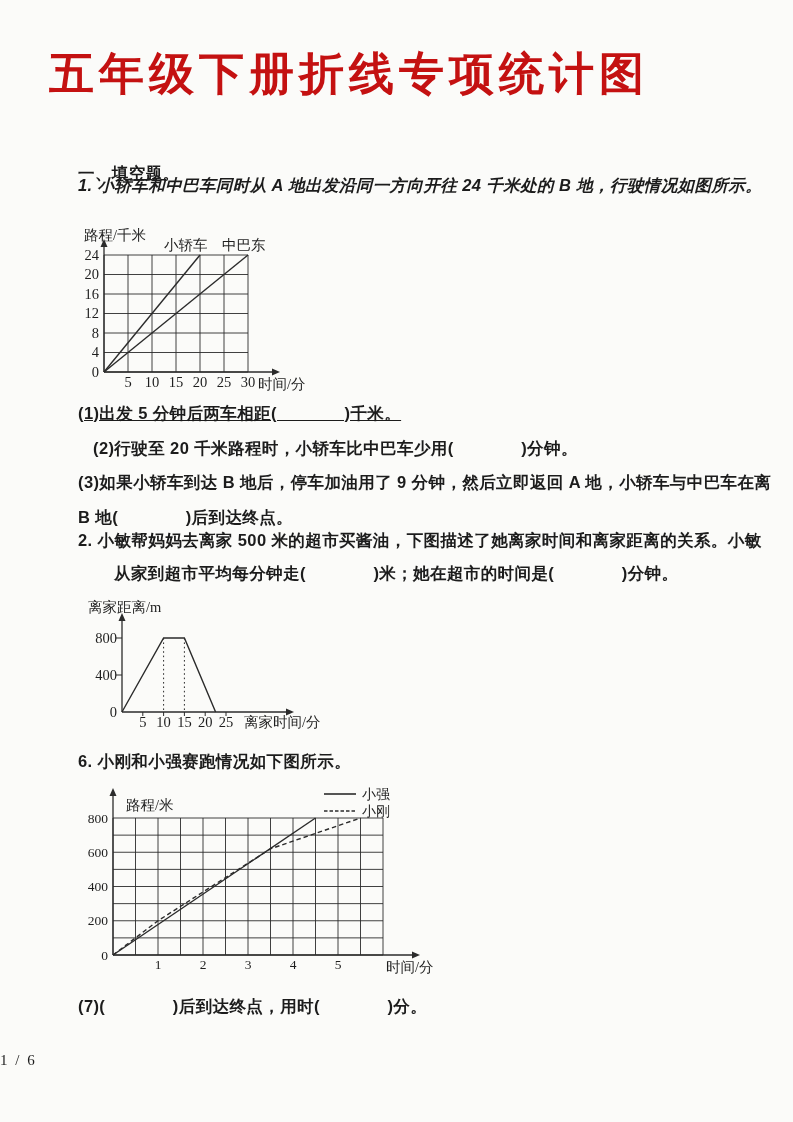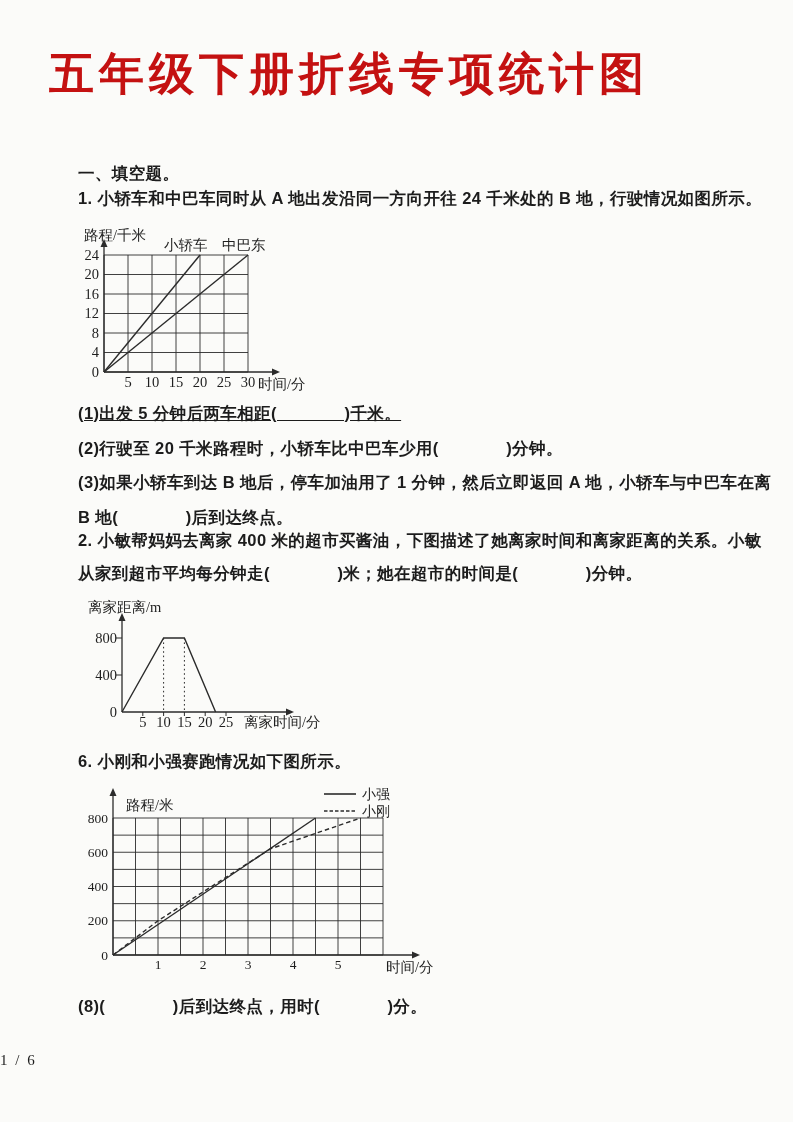--- a/index.html
+++ b/index.html
@@ -35,21 +35,21 @@
     font-weight:normal;
   }
 </style>
 </head>
 <body>
 
 <div class="page-title" style="color: rgb(196, 17, 17);">五年级下册折线专项统计图</div>
 
 <div class="tline theading" style="top:162px;">一、填空题。</div>
 
-<div class="tline" style="top:187px;">1. 小轿车和中巴车同时从 A 地出发沿同一方向开往 24 千米处的 B 地，行驶情况如图所示。</div>
+<div class="tline" style="top:174px;font-style:italic;">1. 小轿车和中巴车同时从 A 地出发沿同一方向开往 24 千米处的 B 地，行驶情况如图所示。</div>
 
 <div class="chart" style="left: 80px; top: 225px;">
   <svg width="240" height="178" viewBox="0 0 240 178">
       <line x1="24" y1="147" x2="24" y2="30" stroke="#2b2b2b" stroke-width="0.9"></line>
       <line x1="48" y1="147" x2="48" y2="30" stroke="#2b2b2b" stroke-width="0.9"></line>
       <line x1="72" y1="147" x2="72" y2="30" stroke="#2b2b2b" stroke-width="0.9"></line>
       <line x1="96" y1="147" x2="96" y2="30" stroke="#2b2b2b" stroke-width="0.9"></line>
       <line x1="120" y1="147" x2="120" y2="30" stroke="#2b2b2b" stroke-width="0.9"></line>
       <line x1="144" y1="147" x2="144" y2="30" stroke="#2b2b2b" stroke-width="0.9"></line>
       <line x1="168" y1="147" x2="168" y2="30" stroke="#2b2b2b" stroke-width="0.9"></line>
@@ -79,26 +79,26 @@
       <text x="19" y="73.5" text-anchor="end" font-size="14.5">16</text>
       <text x="19" y="54" text-anchor="end" font-size="14.5">20</text>
       <text x="19" y="34.5" text-anchor="end" font-size="14.5">24</text>
       <text x="178" y="164" text-anchor="start" font-size="14.5">时间/分</text>
       <text x="4" y="15" text-anchor="start" font-size="14.5">路程/千米</text>
       <text x="84" y="25" text-anchor="start" font-size="14.5">小轿车　中巴东</text>
     </svg>
 </div>
 
 <div class="tline" style="top:402px;text-decoration:underline;">(1)出发 5 分钟后两车相距(　　　　)千米。</div>
-<div class="tline" style="top:437px;">(2)行驶至 20 千米路程时，小轿车比中巴车少用(　　　　)分钟。</div>
-<div class="tline" style="top:471px;">(3)如果小轿车到达 B 地后，停车加油用了 1 分钟，然后立即返回 A 地，小轿车与中巴车在离</div>
+<div class="tline" style="top:437px;margin-left:15px;">(2)行驶至 20 千米路程时，小轿车比中巴车少用(　　　　)分钟。</div>
+<div class="tline" style="top:471px;">(3)如果小轿车到达 B 地后，停车加油用了 9 分钟，然后立即返回 A 地，小轿车与中巴车在离</div>
 <div class="tline" style="top:506px;">B 地(　　　　)后到达终点。</div>
 
-<div class="tline" style="top:529px;">2. 小敏帮妈妈去离家 400 米的超市买酱油，下图描述了她离家时间和离家距离的关系。小敏</div>
-<div class="tline" style="top:562px;">从家到超市平均每分钟走(　　　　)米；她在超市的时间是(　　　　)分钟。</div>
+<div class="tline" style="top:529px;">2. 小敏帮妈妈去离家 500 米的超市买酱油，下图描述了她离家时间和离家距离的关系。小敏</div>
+<div class="tline" style="top:562px;margin-left:36px;">从家到超市平均每分钟走(　　　　)米；她在超市的时间是(　　　　)分钟。</div>
 
 <div class="chart" style="left: 80px; top: 595px;">
   <svg width="270" height="152" viewBox="0 0 270 152">
       <line x1="83.6" y1="43" x2="83.6" y2="117" stroke="#2b2b2b" stroke-width="1" stroke-dasharray="1.6 2.8"></line>
       <line x1="104.4" y1="43" x2="104.4" y2="117" stroke="#2b2b2b" stroke-width="1" stroke-dasharray="1.6 2.8"></line>
       <polyline points="42,117 83.6,43 104.4,43 135.60000000000002,117" fill="none" stroke="#2b2b2b" stroke-width="1.4"></polyline>
       <line x1="42" y1="117" x2="206" y2="117" stroke="#2b2b2b" stroke-width="1.3"></line>
       <line x1="42" y1="117" x2="42" y2="26" stroke="#2b2b2b" stroke-width="1.3"></line>
       <path d="M206,113.5 L214,117 L206,120.5 Z" fill="#2b2b2b"></path>
       <path d="M38.5,26 L42,18 L45.5,26 Z" fill="#2b2b2b"></path>
@@ -166,15 +166,15 @@
       <text x="30" y="42.5" text-anchor="end" font-size="13.5">800</text>
       <text x="308" y="192" text-anchor="start" font-size="14.5">时间/分</text>
       <text x="48" y="30" text-anchor="start" font-size="14.5">路程/米</text>
       <line x1="246" y1="14" x2="278" y2="14" stroke="#2b2b2b" stroke-width="1.6"></line>
       <text x="284" y="19" text-anchor="start" font-size="14">小强</text>
       <line x1="246" y1="31" x2="278" y2="31" stroke="#2b2b2b" stroke-width="1.6" stroke-dasharray="3.5 2"></line>
       <text x="284" y="36" text-anchor="start" font-size="14">小刚</text>
     </svg>
 </div>
 
-<div class="tline" style="top:995px;">(8)(　　　　)后到达终点，用时(　　　　)分。</div>
+<div class="tline" style="top:995px;">(7)(　　　　)后到达终点，用时(　　　　)分。</div>
 
 <div class="footer">1 / 6</div>
 
 </body></html>

